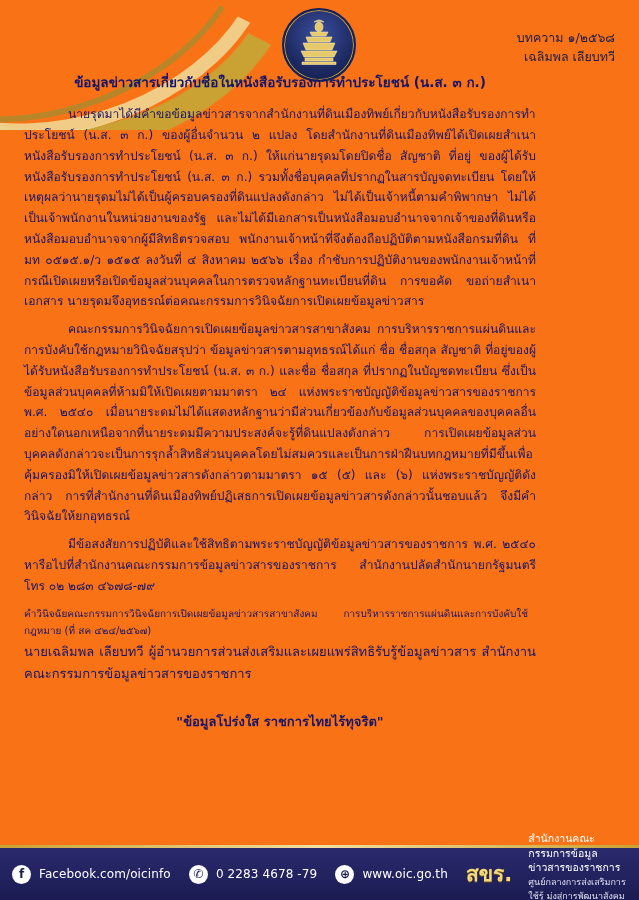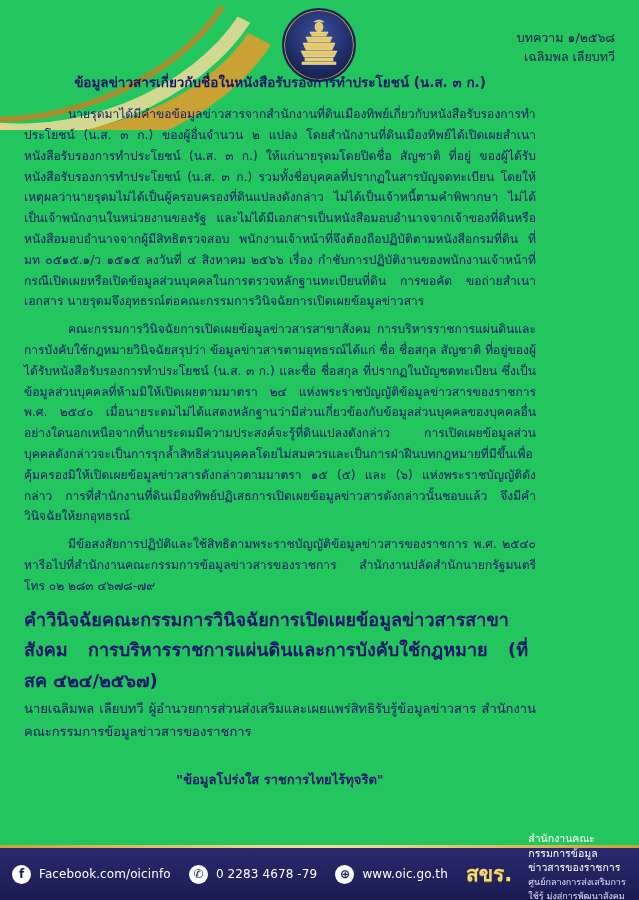--- a/index.html
+++ b/index.html
@@ -7,21 +7,21 @@
     margin: 0; padding: 0;
     width: 639px; height: 900px;
     background: #ffffff;
     font-family: "DejaVu Sans", "Liberation Sans", sans-serif;
   }
   .page {
     position: relative;
     width: 639px;
     height: 900px;
     overflow: hidden;
-    background: #22c55e;
+    background: #f97316;
   }
 
   
   .swoosh-wrap {
     position: absolute;
     left: 0; top: 0;
     width: 300px; height: 130px;
     overflow: hidden;
     pointer-events: none;
   }
@@ -101,22 +101,22 @@
   p.para {
     color: #15156b;
     font-size: 12.1px;
     line-height: 1.72;
     margin: 0 0 7px 0;
     text-align: justify;
     text-indent: 44px;
   }
   .subhead {
     color: #15156b;
-    font-size: 18px;
-    font-weight: bold;
+    font-size: 10px;
+    font-weight: normal;
     line-height: 1.7;
     margin: 8px 8px 2px 0;
     text-align: justify;
   }
   .byline {
     color: #15156b;
     font-size: 13px;
     line-height: 1.72;
     margin: 0;
     text-align: justify;

